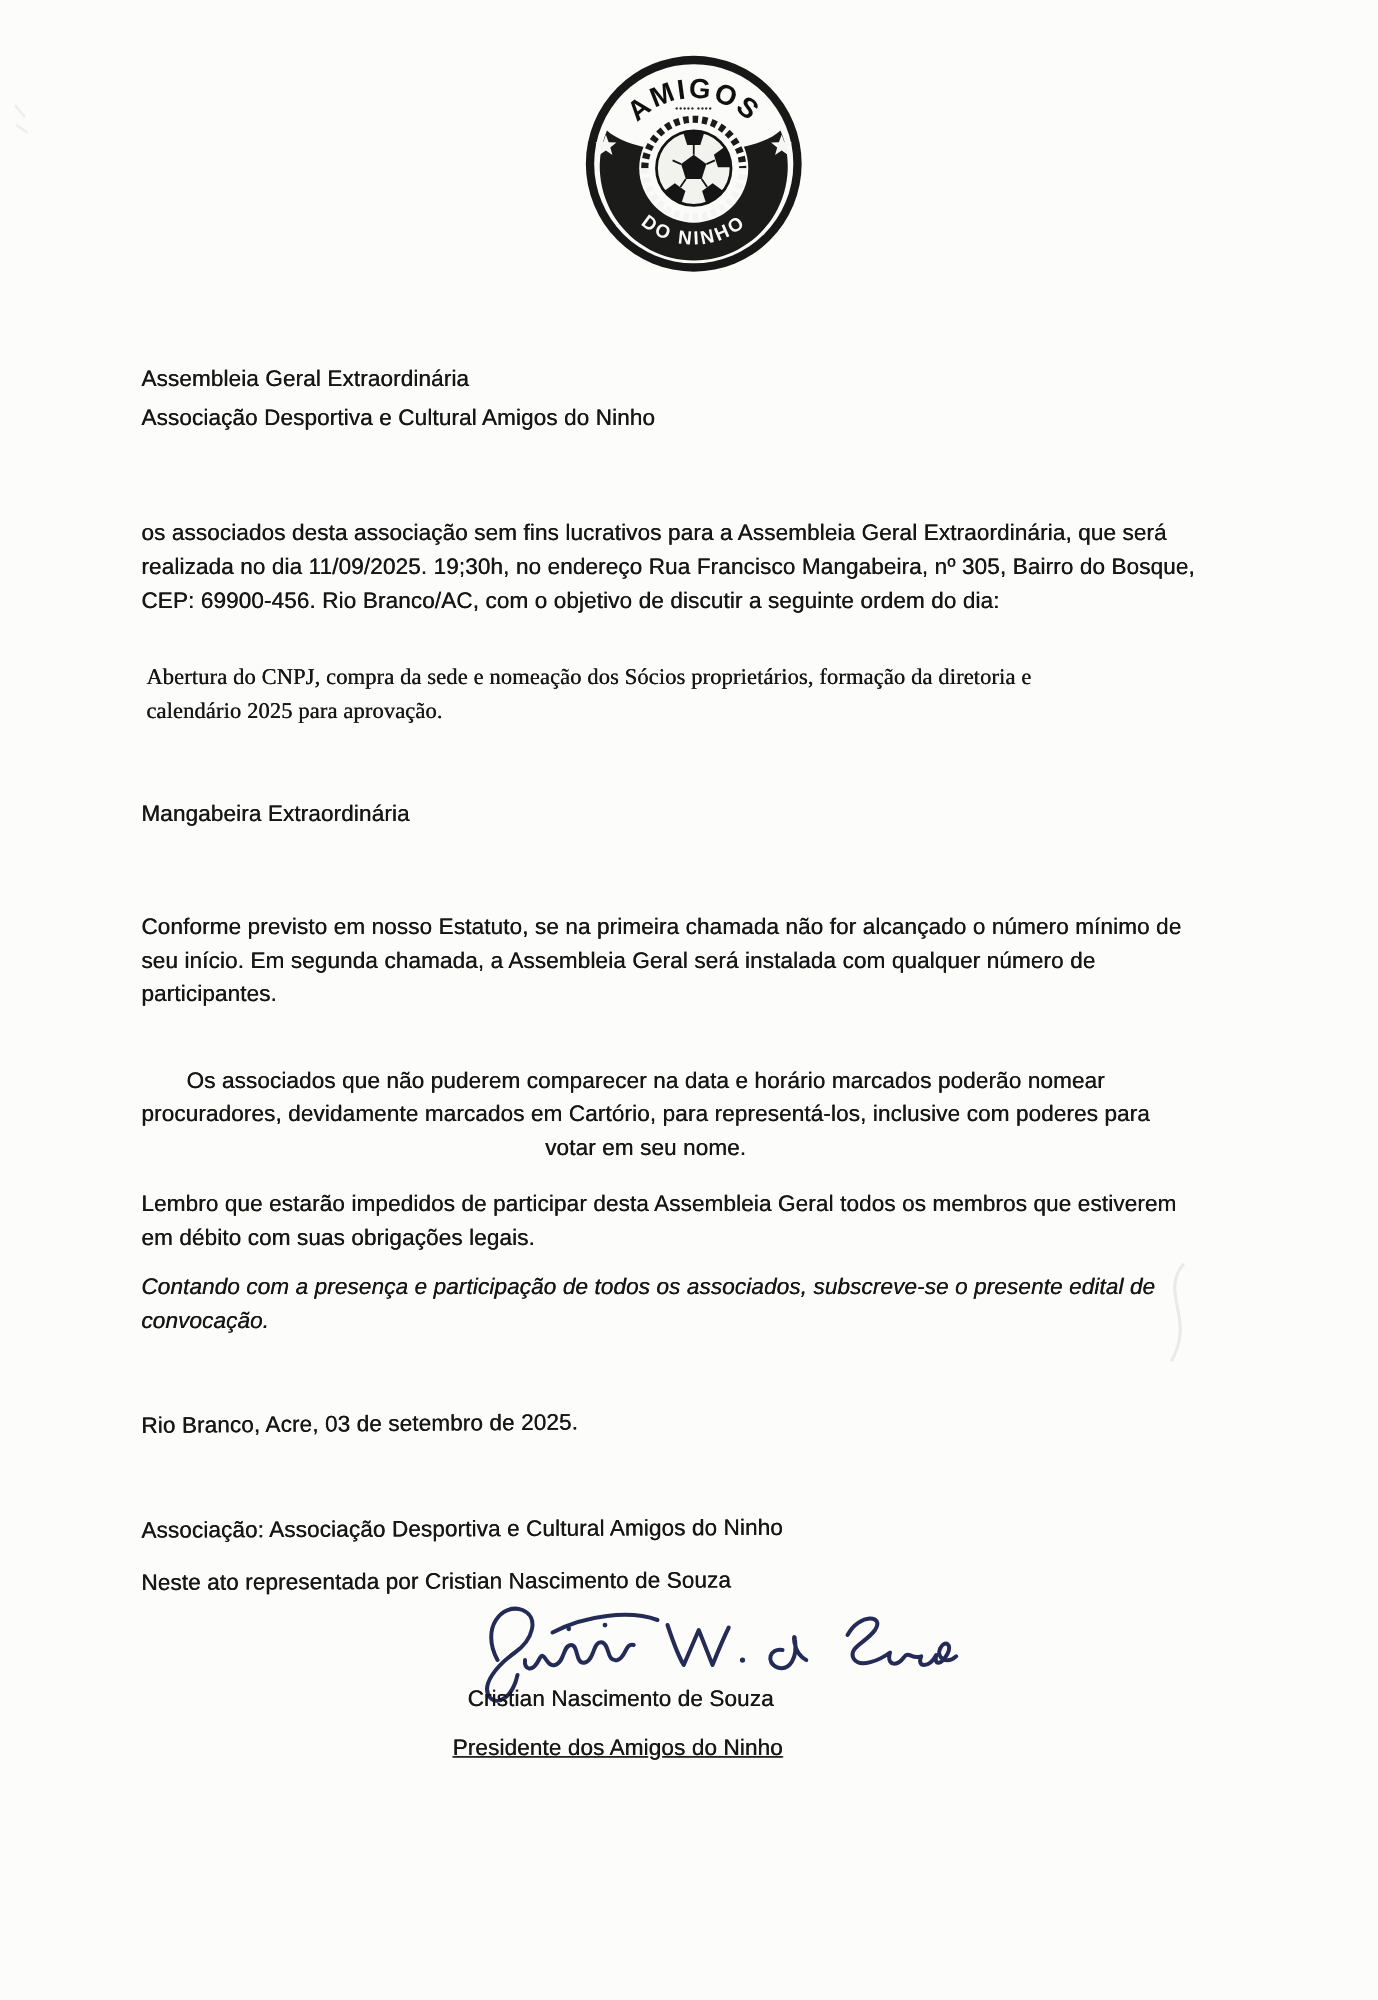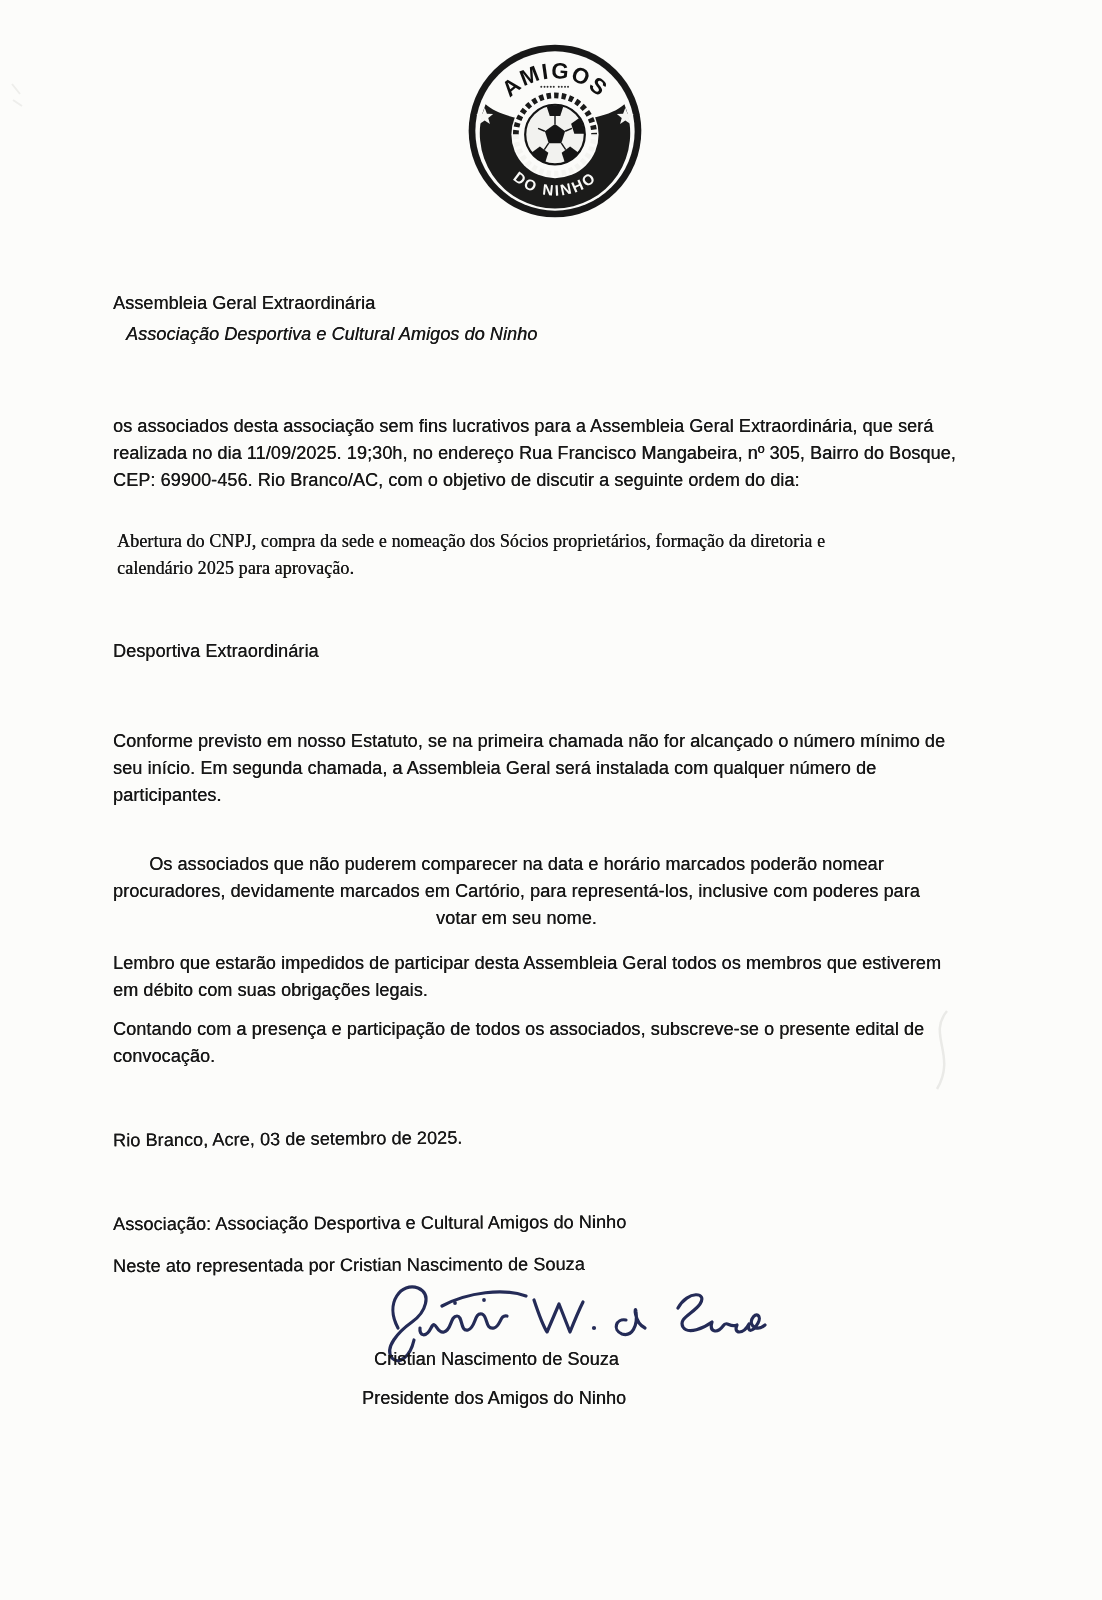--- a/index.html
+++ b/index.html
@@ -70,49 +70,49 @@
     <text font-family="Liberation Sans, sans-serif" font-size="25" font-weight="bold" letter-spacing="2" fill="#101010">
       <textPath href="#arcTop" startOffset="50%" text-anchor="middle">AMIGOS</textPath>
     </text>
     <text x="100" y="52" text-anchor="middle" font-size="5" letter-spacing=".5" fill="#2a2a2a">●●●●● ●●●●</text>
     <text font-family="Liberation Sans, sans-serif" font-size="17" font-weight="bold" letter-spacing="2.5" fill="#fafaf8">
       <textPath href="#arcBot" startOffset="50%" text-anchor="middle">DO NINHO</textPath>
     </text>
   </svg>
 
   <div class="tblock" style="left:113px;top:280px;margin-top:10px;">Assembleia Geral Extraordinária</div>
-  <div class="tblock" style="left:126px;top:321px;font-style:italic;">Associação Desportiva e Cultural Amigos do Ninho</div>
+  <div class="tblock" style="left:113px;top:321px;">Associação Desportiva e Cultural Amigos do Ninho</div>
 
   <div class="tblock" style="left:113px;top:413px;">
       <div class="tline">os associados desta associação sem fins lucrativos para a Assembleia Geral Extraordinária, que será</div>
       <div class="tline">realizada no dia 11/09/2025. 19;30h, no endereço Rua Francisco Mangabeira, nº 305, Bairro do Bosque,</div>
       <div class="tline">CEP: 69900-456. Rio Branco/AC, com o objetivo de discutir a seguinte ordem do dia:</div>
     </div>
   <div class="tblock" style="left:117px;top:528px;font-family:Liberation Serif, serif;">
       <div class="tline">Abertura do CNPJ, compra da sede e nomeação dos Sócios proprietários, formação da diretoria e</div>
       <div class="tline">calendário 2025 para aprovação.</div>
     </div>
 
-  <div class="tblock" style="left:113px;top:638px;">Desportiva Extraordinária</div>
+  <div class="tblock" style="left:113px;top:638px;">Mangabeira Extraordinária</div>
 
   <div class="tblock" style="left:113px;top:728px;">
       <div class="tline">Conforme previsto em nosso Estatuto, se na primeira chamada não for alcançado o número mínimo de</div>
       <div class="tline">seu início. Em segunda chamada, a Assembleia Geral será instalada com qualquer número de</div>
       <div class="tline">participantes.</div>
     </div>
   <div class="tblock" style="left:113px;top:851px;text-align:center;">
       <div class="tline">Os associados que não puderem comparecer na data e horário marcados poderão nomear</div>
       <div class="tline">procuradores, devidamente marcados em Cartório, para representá-los, inclusive com poderes para</div>
       <div class="tline">votar em seu nome.</div>
     </div>
   <div class="tblock" style="left:113px;top:950px;">
       <div class="tline">Lembro que estarão impedidos de participar desta Assembleia Geral todos os membros que estiverem</div>
       <div class="tline">em débito com suas obrigações legais.</div>
     </div>
-  <div class="tblock" style="left:113px;top:1016px;">
+  <div class="tblock" style="left:113px;top:1016px;font-style:italic;">
       <div class="tline">Contando com a presença e participação de todos os associados, subscreve-se o presente edital de</div>
       <div class="tline">convocação.</div>
     </div>
 
   <div class="tblock" style="left:113px;top:1126px;transform:rotate(-.45deg);">Rio Branco, Acre, 03 de setembro de 2025.</div>
 
   <div class="tblock" style="left:113px;top:1210px;transform:rotate(-.25deg);">Associação: Associação Desportiva e Cultural Amigos do Ninho</div>
   <div class="tblock" style="left:113px;top:1252px;transform:rotate(-.25deg);">Neste ato representada por Cristian Nascimento de Souza</div>
 
   <svg class="sig" viewBox="0 0 410 95">
@@ -125,21 +125,21 @@
       <path d="M 320 32 C 330 14 350 16 342 28 C 335 38 320 42 325 51 C 330 59 346 52 354 46 C 351 56 359 58 365 50 C 369 44 371 52 379 49 C 375 58 385 59 391 48 C 389 57 395 56 400 47 C 404 40 398 35 394 43 C 391 50 399 56 407 49"></path>
     </g>
     <g fill="#242b57">
       <circle cx="97" cy="27" r="1.9"></circle>
       <circle cx="126" cy="24" r="1.9"></circle>
       <circle cx="236" cy="52" r="2.1"></circle>
     </g>
   </svg>
 
   <div class="tblock" style="left:374px;top:1346px;">Cristian Nascimento de Souza</div>
-  <div class="tblock" style="left:362px;top:1385px;">Presidente dos Amigos do Ninho</div>
+  <div class="tblock" style="left:362px;top:1385px;text-decoration:underline;">Presidente dos Amigos do Ninho</div>
 
   <svg class="artifact" style="left:915px;top:1005px;" width="50" height="90">
     <path d="M 32 6 C 12 30 42 50 22 84" fill="none" stroke="#dcdcd9" stroke-width="2.5"></path>
   </svg>
   <svg class="artifact" style="left:8px;top:80px;" width="20" height="30">
     <path d="M 4 4 L 12 14 M 5 20 L 14 26" fill="none" stroke="#e3e3e0" stroke-width="2"></path>
   </svg>
 
 </div>
 

